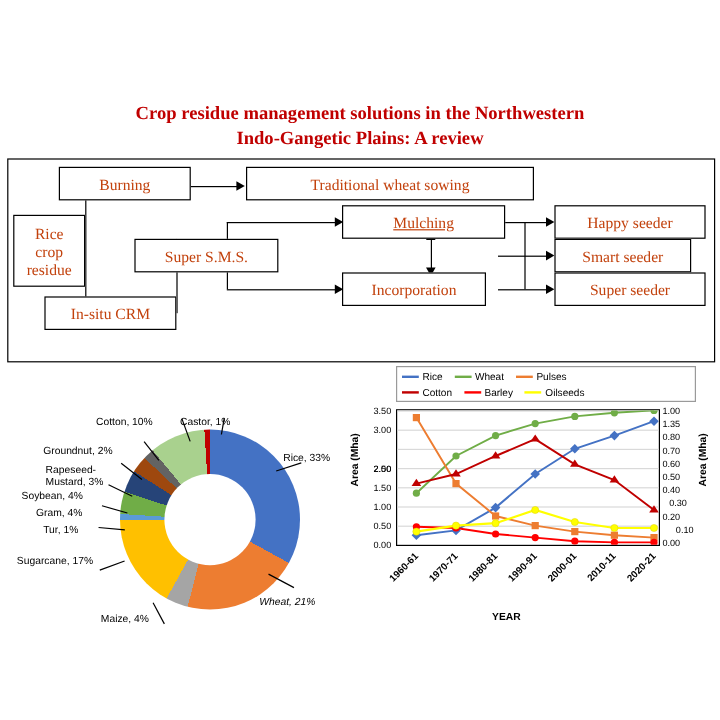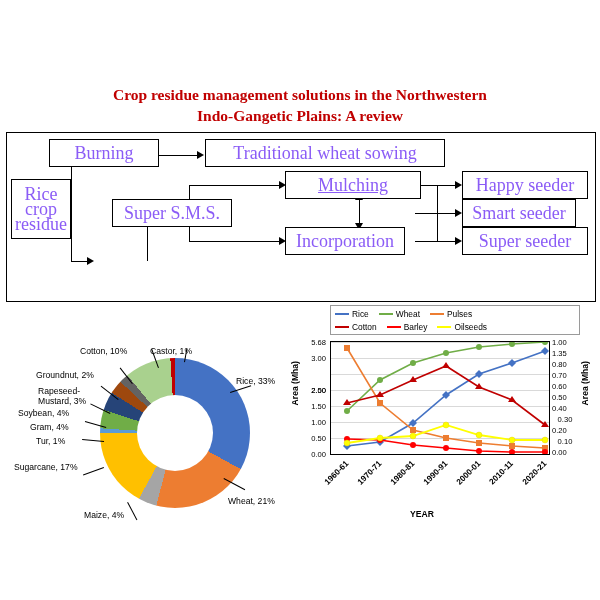--- a/index.html
+++ b/index.html
@@ -45,22 +45,22 @@
   }
   .box {
     position: absolute;
     border: 1.2px solid #000;
     background: #fff;
     display: flex;
     align-items: center;
     justify-content: center;
     text-align: center;
     font-family: "Liberation Serif", serif;
-    font-size: 18px;
-    color: #8b5cf6;
+    font-size: 13px;
+    color: #c2410c;
     box-sizing: border-box;
     line-height: 15px;
   }
   .ln {
     position: absolute;
     background: #000;
   }
   .h-line { height: 1.4px; }
   .v-line { width: 1.4px; }
   .arrow-r {
@@ -243,20 +243,23 @@
     </div>
 
     <div class="box" style="left:42px; top:6px; width:110px; height:28px;">
       <span>Burning</span>
     </div>
 
     <div class="box" style="left:198px; top:6px; width:240px; height:28px;">
       <span>Traditional wheat sowing</span>
     </div>
 
+    <div class="box" style="left:30px; top:114px; width:110px; height:28px;">
+      <span>In-situ CRM</span>
+    </div>
 
     <div class="box" style="left:105px; top:66px; width:120px; height:28px;">
       <span>Super S.M.S.</span>
     </div>
 
     <div class="box" style="left:278px; top:38px; width:136px; height:28px;text-decoration:underline;">
       <span>Mulching</span>
     </div>
 
     <div class="box" style="left:278px; top:94px; width:120px; height:28px;">
@@ -297,21 +300,21 @@
     <div class="leader" style="left:96px; top:158px; width:22px; transform:rotate(160deg);"></div>
     <div class="leader" style="left:96px; top:132px; width:22px; transform:rotate(185deg);"></div>
     <div class="leader" style="left:98px; top:118px; width:22px; transform:rotate(196deg);"></div>
     <div class="leader" style="left:102px; top:104px; width:22px; transform:rotate(206deg);"></div>
     <div class="leader" style="left:110px; top:90px; width:22px; transform:rotate(218deg);"></div>
     <div class="leader" style="left:124px; top:74px; width:20px; transform:rotate(232deg);"></div>
     <div class="leader" style="left:150px; top:58px; width:20px; transform:rotate(250deg);"></div>
     <div class="leader" style="left:176px; top:52px; width:14px; transform:rotate(280deg);"></div>
 
     <div class="pie-label" style="left:228px; top:66px;">Rice, 33%</div>
-    <div class="pie-label" style="left:220px; top:186px;">Wheat, 21%</div>
+    <div class="pie-label" style="left:208px; top:186px;font-style:italic;">Wheat, 21%</div>
     <div class="pie-label" style="left:76px; top:200px;">Maize, 4%</div>
     <div class="pie-label" style="left:6px; top:152px;">Sugarcane, 17%</div>
     <div class="pie-label" style="left:28px; top:126px;">Tur, 1%</div>
     <div class="pie-label" style="left:22px; top:112px;">Gram, 4%</div>
     <div class="pie-label" style="left:10px; top:98px;">Soybean, 4%</div>
     <div class="pie-label" style="left:30px; top:76px; width:62px; white-space:normal; text-align:left;">Rapeseed-Mustard, 3%</div>
     <div class="pie-label" style="left:28px; top:60px;">Groundnut, 2%</div>
     <div class="pie-label" style="left:72px; top:36px;">Cotton, 10%</div>
     <div class="pie-label" style="left:142px; top:36px;">Castor, 1%</div>
   </div>
@@ -346,39 +349,39 @@
           <span class="lg-line" style="background:#ffff00;"></span>
           <span>Oilseeds</span>
         </span>
       </div>
     </div>
 
     <div class="axis-title vert" style="left:-2px; top:56px;">Area (Mha)</div>
 
     <div class="axis-title vert" style="left:288px; top:56px;">Area (Mha)</div>
 
-    <div class="tick-left" style="left:8px; top:33px; width:26px;">5.68</div>
+    <div class="tick-left" style="left:8px; top:33px; width:26px;">3.50</div>
     <div class="tick-left" style="left:8px; top:49px; width:26px;">3.00</div>
     <div class="tick-left" style="left:8px; top:65px; width:26px;margin-top:16px;">2.50</div>
     <div class="tick-left" style="left:8px; top:81px; width:26px;">2.00</div>
     <div class="tick-left" style="left:8px; top:97px; width:26px;">1.50</div>
     <div class="tick-left" style="left:8px; top:113px; width:26px;">1.00</div>
     <div class="tick-left" style="left:8px; top:129px; width:26px;">0.50</div>
     <div class="tick-left" style="left:8px; top:145px; width:26px;">0.00</div>
 
     <div class="tick-right" style="left:260px; top:33px; width:26px; text-align:left;">1.00</div>
     <div class="tick-right" style="left:260px; top:44px; width:26px; text-align:left;">1.35</div>
     <div class="tick-right" style="left:260px; top:55px; width:26px; text-align:left;">0.80</div>
     <div class="tick-right" style="left:260px; top:66px; width:26px; text-align:left;">0.70</div>
     <div class="tick-right" style="left:260px; top:77px; width:26px; text-align:left;">0.60</div>
     <div class="tick-right" style="left:260px; top:88px; width:26px; text-align:left;">0.50</div>
     <div class="tick-right" style="left:260px; top:99px; width:26px; text-align:left;">0.40</div>
     <div class="tick-right" style="left:260px; top:110px; width:26px; text-align:center;">0.30</div>
     <div class="tick-right" style="left:260px; top:121px; width:26px; text-align:left;">0.20</div>
-    <div class="tick-right" style="left:260px; top:132px; width:26px; text-align:center;">0.10</div>
+    <div class="tick-right" style="left:260px; top:132px; width:26px; text-align:right;">0.10</div>
     <div class="tick-right" style="left:260px; top:143px; width:26px; text-align:left;">0.00</div>
 
     <div class="plot">
       <div class="gridline" style="top:0px;"></div>
       <div class="gridline" style="top:16px;"></div>
       <div class="gridline" style="top:32px;"></div>
       <div class="gridline" style="top:48px;"></div>
       <div class="gridline" style="top:64px;"></div>
       <div class="gridline" style="top:80px;"></div>
       <div class="gridline" style="top:96px;"></div>

